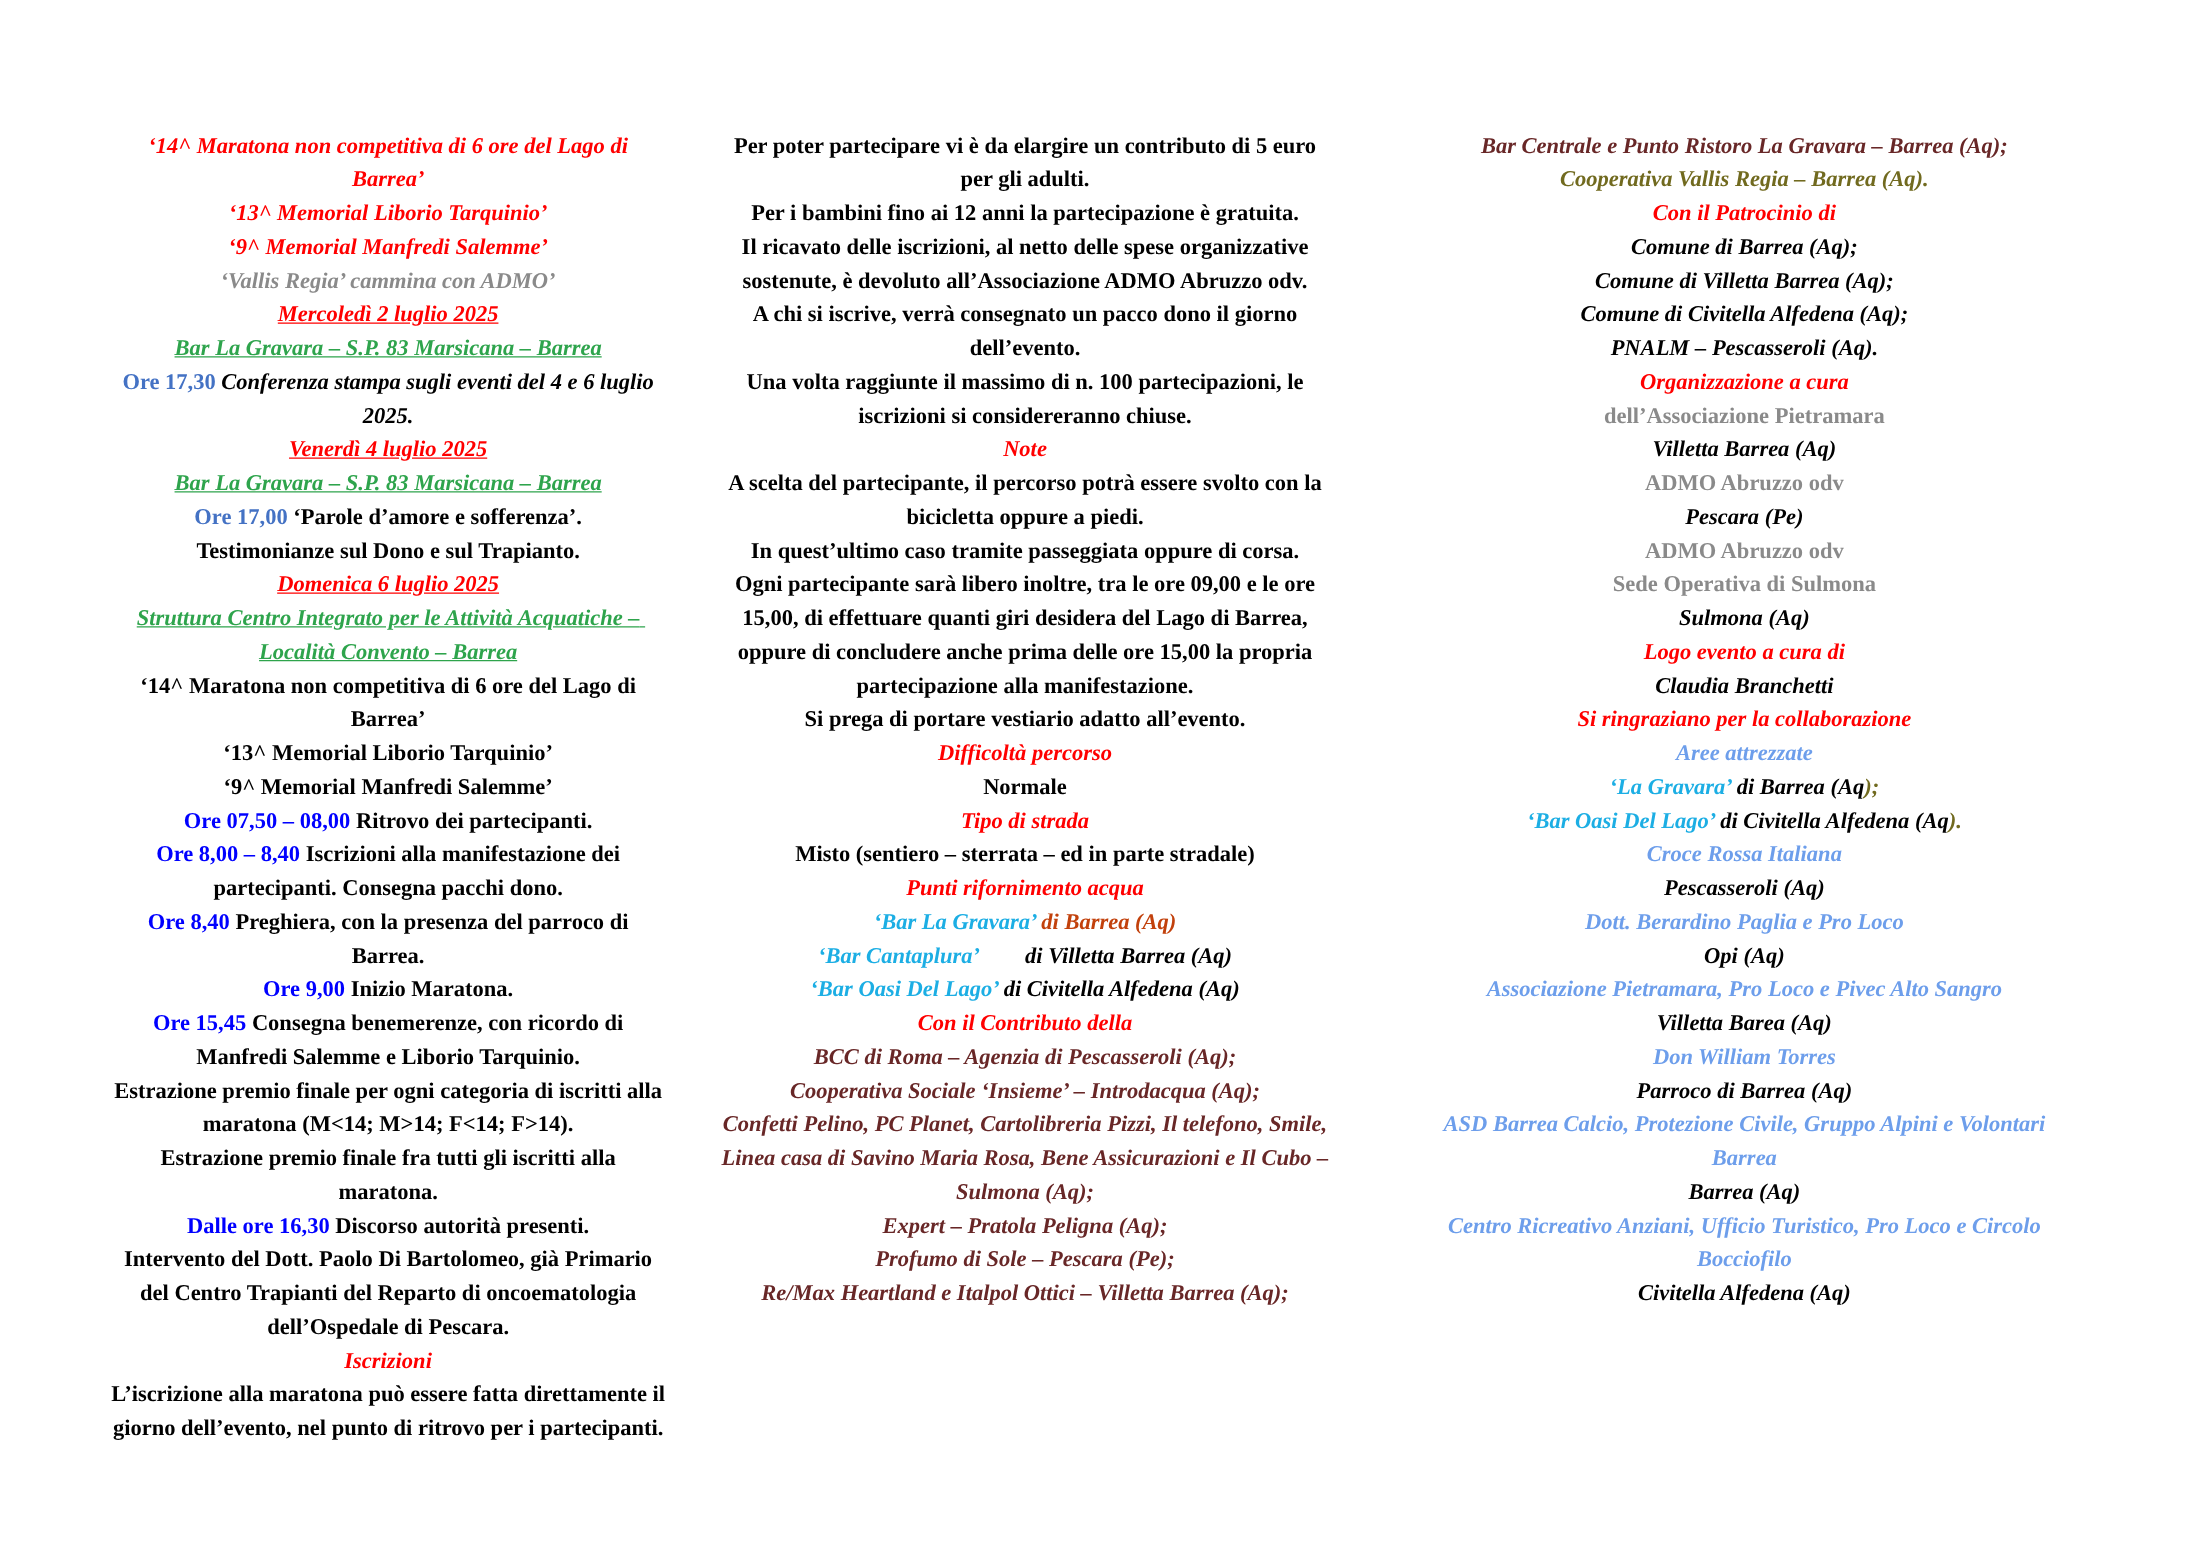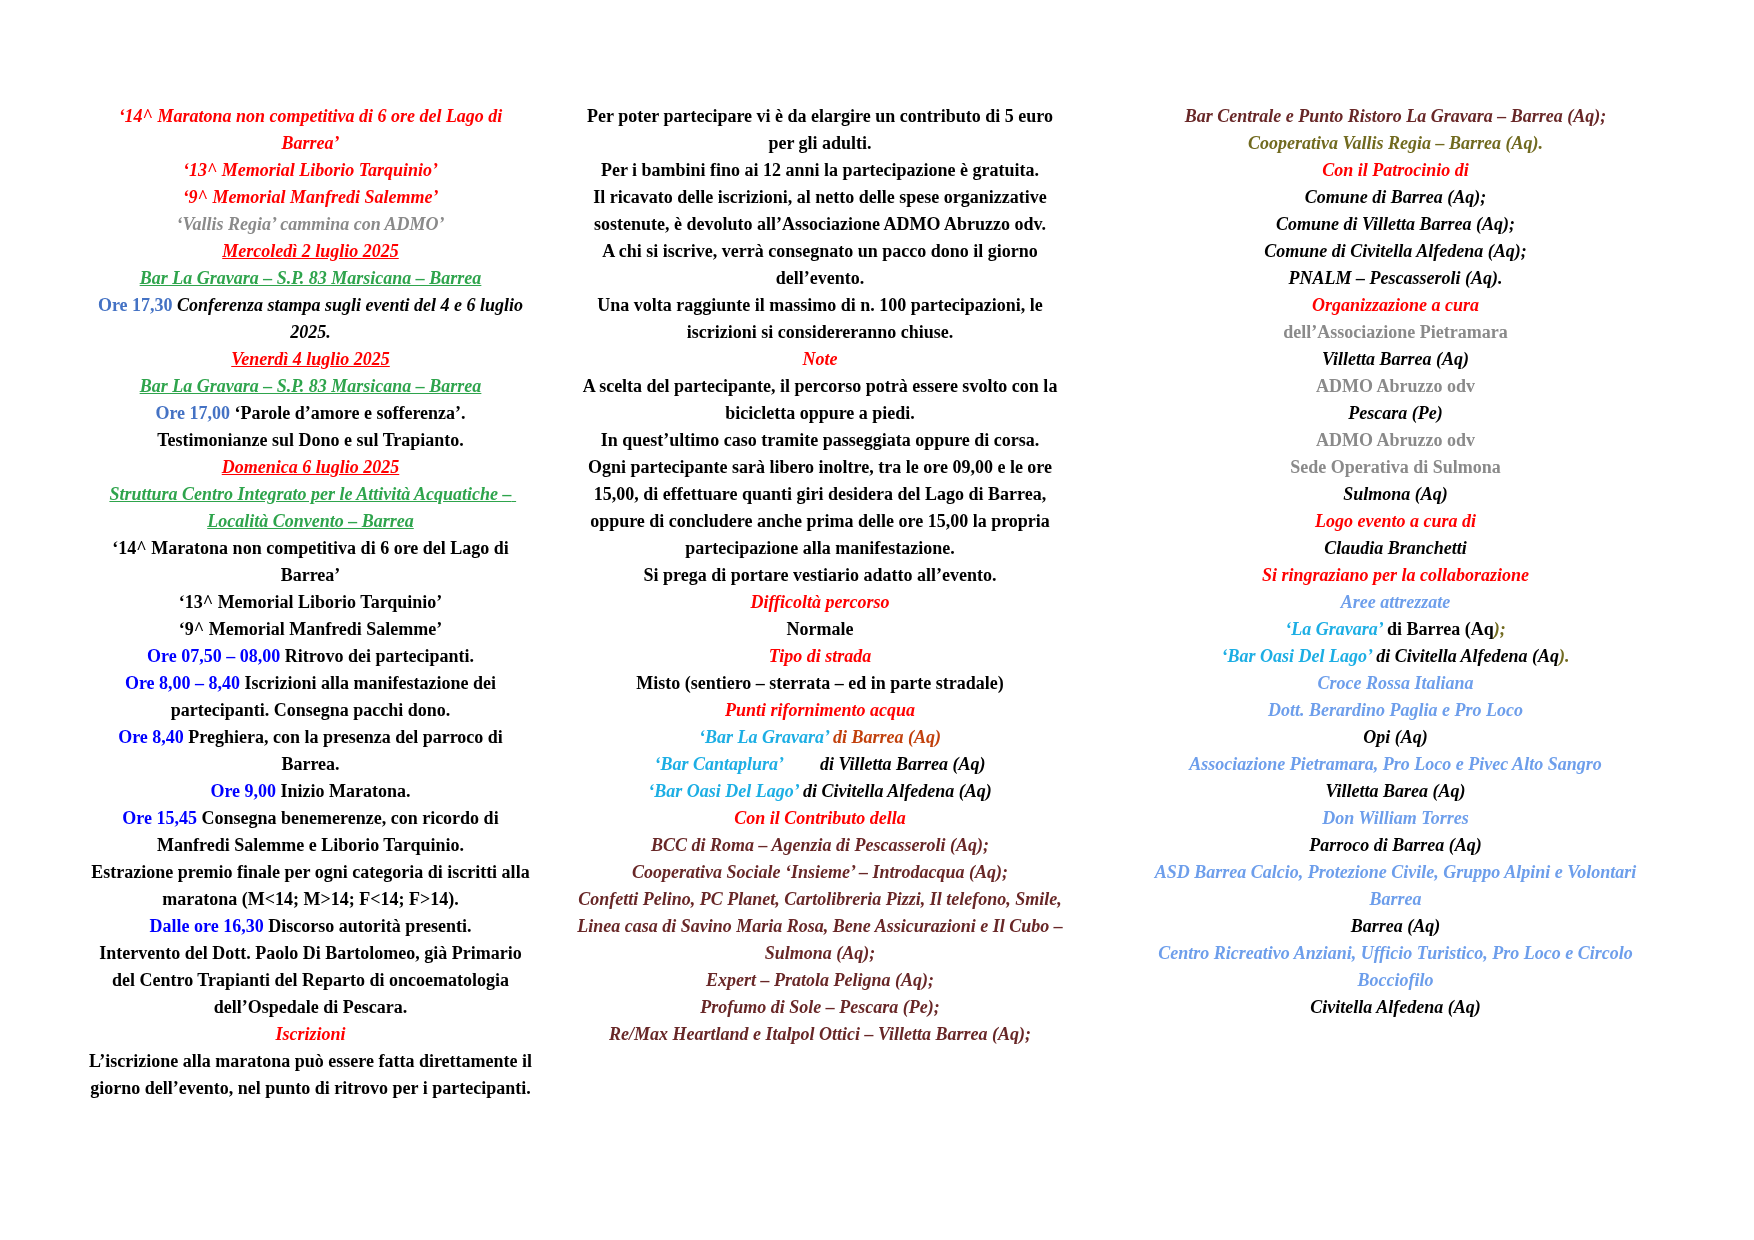--- a/index.html
+++ b/index.html
@@ -45,20 +45,21 @@
       <p class="par"><span style="color: rgb(46, 164, 76); font-style: italic; text-decoration: underline;">Struttura Centro Integrato per le Attività Acquatiche – Località Convento – Barrea</span></p>
       <p class="par"><span style="color: rgb(0, 0, 0);">‘14^ Maratona non competitiva di 6 ore del Lago di Barrea’</span></p>
       <p class="par"><span style="color: rgb(0, 0, 0);">‘13^ Memorial Liborio Tarquinio’</span></p>
       <p class="par"><span style="color: rgb(0, 0, 0);">‘9^ Memorial Manfredi Salemme’</span></p>
       <p class="par"><span style="color: rgb(0, 0, 255);">Ore 07,50 – 08,00 </span><span style="color: rgb(0, 0, 0);">Ritrovo dei partecipanti.</span></p>
       <p class="par"><span style="color: rgb(0, 0, 255);">Ore 8,00 – 8,40 </span><span style="color: rgb(0, 0, 0);">Iscrizioni alla manifestazione dei partecipanti. Consegna pacchi dono.</span></p>
       <p class="par"><span style="color: rgb(0, 0, 255);">Ore 8,40 </span><span style="color: rgb(0, 0, 0);">Preghiera, con la presenza del parroco di Barrea.</span></p>
       <p class="par"><span style="color: rgb(0, 0, 255);">Ore 9,00 </span><span style="color: rgb(0, 0, 0);">Inizio Maratona.</span></p>
       <p class="par"><span style="color: rgb(0, 0, 255);">Ore 15,45 </span><span style="color: rgb(0, 0, 0);">Consegna benemerenze, con ricordo di Manfredi Salemme e Liborio Tarquinio.</span></p>
       <p class="par"><span style="color: rgb(0, 0, 0);">Estrazione premio finale per ogni categoria di iscritti alla maratona (M&lt;14; M&gt;14; F&lt;14; F&gt;14).</span></p>
+      <p class="par"><span style="color: rgb(0, 0, 0);">Estrazione premio finale fra tutti gli iscritti alla maratona.</span></p>
       <p class="par"><span style="color: rgb(0, 0, 255);">Dalle ore 16,30 </span><span style="color: rgb(0, 0, 0);">Discorso autorità presenti.</span></p>
       <p class="par"><span style="color: rgb(0, 0, 0);">Intervento del Dott. Paolo Di Bartolomeo, già Primario del Centro Trapianti del Reparto di oncoematologia dell’Ospedale di Pescara.</span></p>
       <p class="par"><span style="color: rgb(255, 0, 0); font-style: italic;">Iscrizioni</span></p>
       <p class="par"><span style="color: rgb(0, 0, 0);">L’iscrizione alla maratona può essere fatta direttamente il giorno dell’evento, nel punto di ritrovo per i partecipanti.</span></p>
     </div>
   <div class="col col-2">
       <p class="par"><span style="color: rgb(0, 0, 0);">Per poter partecipare vi è da elargire un contributo di 5 euro per gli adulti.</span></p>
       <p class="par"><span style="color: rgb(0, 0, 0);">Per i bambini fino ai 12 anni la partecipazione è gratuita.</span></p>
       <p class="par"><span style="color: rgb(0, 0, 0);">Il ricavato delle iscrizioni, al netto delle spese organizzative sostenute, è devoluto all’Associazione ADMO Abruzzo odv.</span></p>
       <p class="par"><span style="color: rgb(0, 0, 0);">A chi si iscrive, verrà consegnato un pacco dono il giorno dell’evento.</span></p>
@@ -97,23 +98,24 @@
       <p class="par"><span style="color: rgb(0, 0, 0); font-style: italic;">Villetta Barrea (Aq)</span></p>
       <p class="par"><span style="color: rgb(138, 138, 138);">ADMO Abruzzo odv</span></p>
       <p class="par"><span style="color: rgb(0, 0, 0); font-style: italic;">Pescara (Pe)</span></p>
       <p class="par"><span style="color: rgb(138, 138, 138);">ADMO Abruzzo odv</span></p>
       <p class="par"><span style="color: rgb(138, 138, 138);">Sede Operativa di Sulmona</span></p>
       <p class="par"><span style="color: rgb(0, 0, 0); font-style: italic;">Sulmona (Aq)</span></p>
       <p class="par"><span style="color: rgb(255, 0, 0); font-style: italic;">Logo evento a cura di</span></p>
       <p class="par"><span style="color: rgb(0, 0, 0); font-style: italic;">Claudia Branchetti</span></p>
       <p class="par"><span style="color: rgb(255, 0, 0); font-style: italic;">Si ringraziano per la collaborazione</span></p>
       <p class="par"><span style="color: rgb(109, 158, 235); font-style: italic;">Aree attrezzate</span></p>
-      <p class="par"><span style="color: rgb(28, 174, 228); font-style: italic;">‘La Gravara’ </span><span style="color: rgb(0, 0, 0); ">di Barrea (Aq</span><span style="color: rgb(113, 106, 31); font-style: italic;">);</span></p>
+      <p class="par"><span style="color: rgb(28, 174, 228); font-style: italic;">‘La Gravara’ </span><span style="color: rgb(0, 0, 0); font-style: italic;">di Barrea (Aq</span><span style="color: rgb(113, 106, 31); font-style: italic;">);</span></p>
       <p class="par"><span style="color: rgb(28, 174, 228); font-style: italic;">‘Bar Oasi Del Lago’ </span><span style="color: rgb(0, 0, 0); font-style: italic;">di Civitella Alfedena (Aq</span><span style="color: rgb(113, 106, 31); font-style: italic;">).</span></p>
       <p class="par"><span style="color: rgb(109, 158, 235); font-style: italic;">Croce Rossa Italiana</span></p>
+      <p class="par"><span style="color: rgb(0, 0, 0); font-style: italic;">Pescasseroli (Aq)</span></p>
       <p class="par"><span style="color: rgb(109, 158, 235); font-style: italic;">Dott. Berardino Paglia e Pro Loco</span></p>
       <p class="par"><span style="color: rgb(0, 0, 0); font-style: italic;">Opi (Aq)</span></p>
       <p class="par"><span style="color: rgb(109, 158, 235); font-style: italic;">Associazione Pietramara, Pro Loco e Pivec Alto Sangro</span></p>
       <p class="par"><span style="color: rgb(0, 0, 0); font-style: italic; text-align: center;">Villetta Barea (Aq)</span></p>
       <p class="par"><span style="color: rgb(109, 158, 235); font-style: italic;">Don William Torres</span></p>
       <p class="par"><span style="color: rgb(0, 0, 0); font-style: italic;">Parroco di Barrea (Aq)</span></p>
       <p class="par"><span style="color: rgb(109, 158, 235); font-style: italic;">ASD Barrea Calcio, Protezione Civile, Gruppo Alpini e Volontari Barrea</span></p>
       <p class="par"><span style="color: rgb(0, 0, 0); font-style: italic;">Barrea (Aq)</span></p>
       <p class="par"><span style="color: rgb(109, 158, 235); font-style: italic;">Centro Ricreativo Anziani, Ufficio Turistico, Pro Loco e Circolo Bocciofilo</span></p>
       <p class="par"><span style="color: rgb(0, 0, 0); font-style: italic;">Civitella Alfedena (Aq)</span></p>

